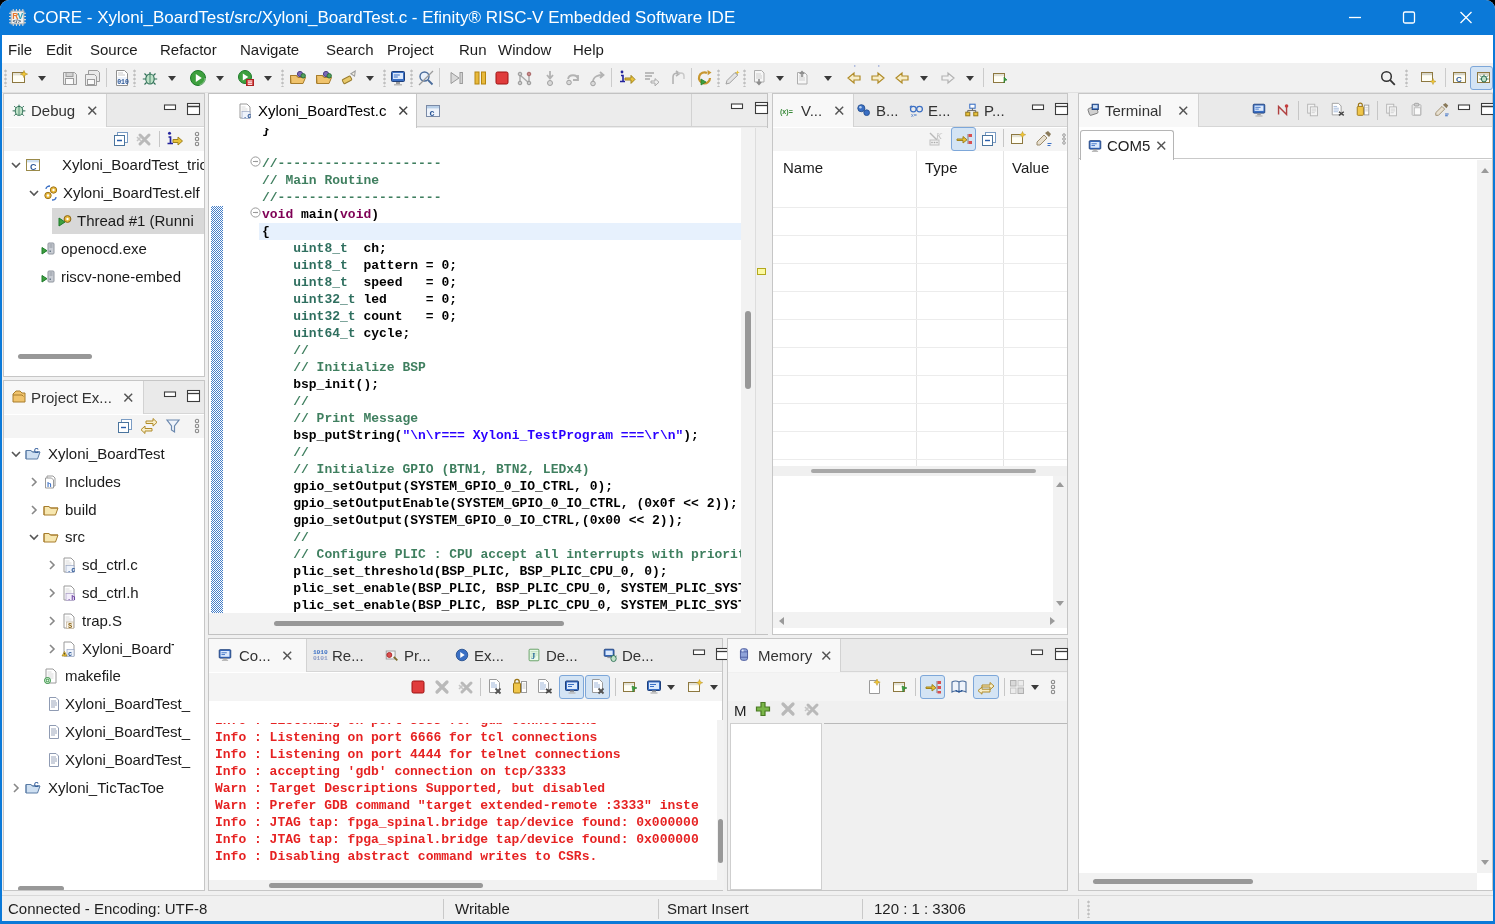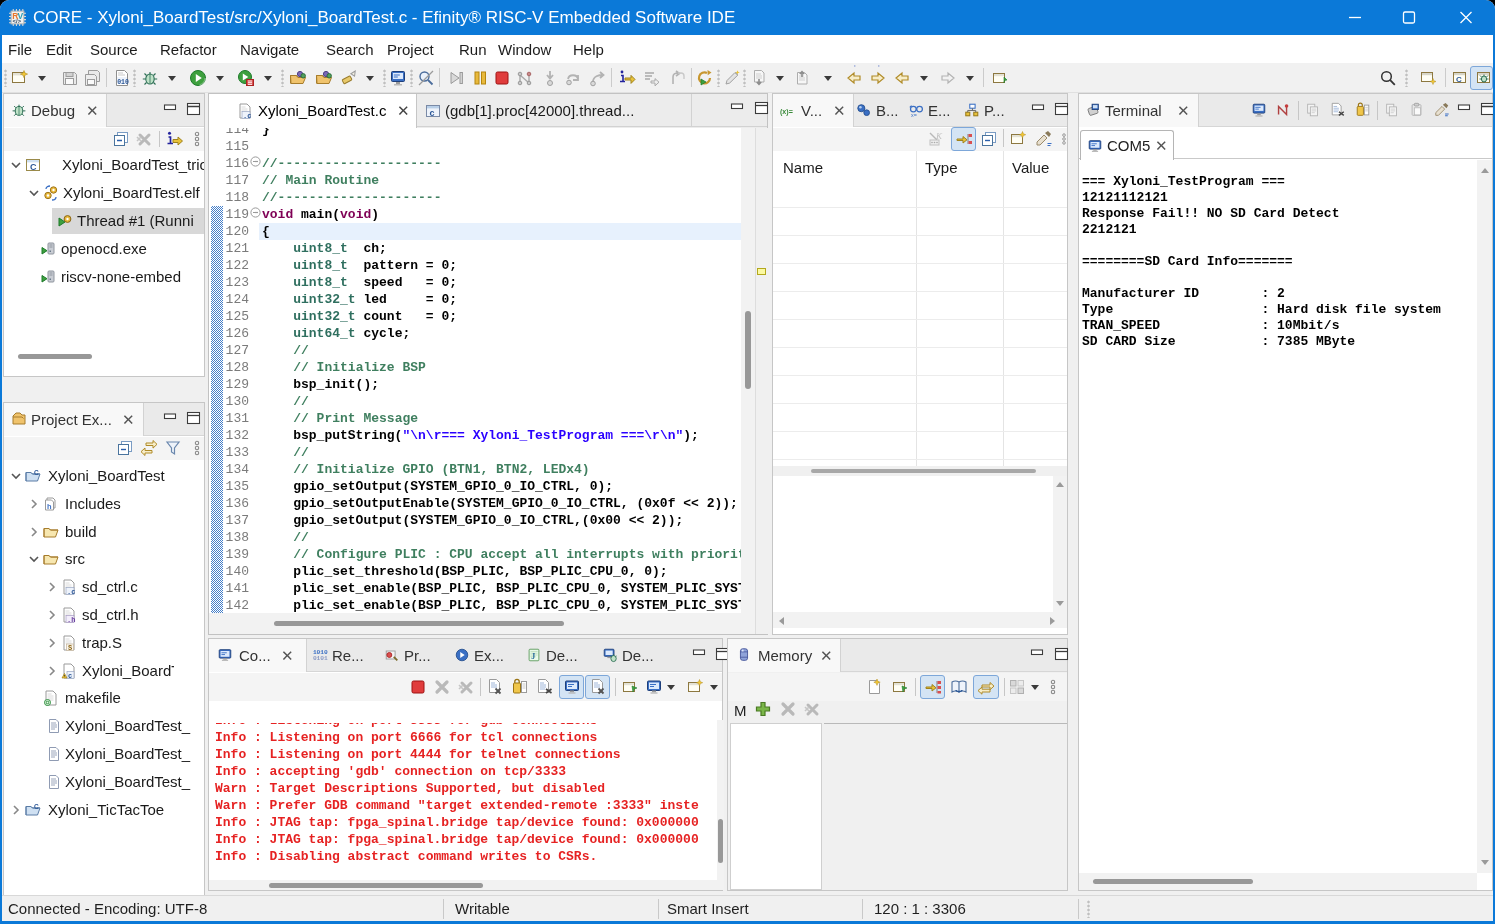--- a/index.html
+++ b/index.html
@@ -706,21 +706,21 @@
 <div class="trow" style="left:0;top:113px;width:200px">
   <svg class="tico" style="left:37px">
             <use href="#procexe"></use>
           </svg>
           <span class="abs" style="left:57px">riscv-none-embed</span>
         </div>
 <div class="sb" style="left:14px;top:203px;width:74px;height:5px"></div>
 </div>
 </div>
 
-<div class="panel" style="left:3px;top:402px;width:202px;height:511px">
+<div class="panel" style="left:3px;top:380px;width:202px;height:511px">
 <div class="vhead"></div>
 <div class="vtab" style="width:140px">
         <svg class="tico" style="left:7px;top:8px">
           <path d="M2 5l3-3h4l2 2h3v9H2z" fill="#f0c36c" stroke="#a77d2c"></path>
           <path d="M2 6h9l1.5 1.5" fill="none" stroke="#a77d2c"></path>
         </svg>
         <span class="vtl" style="left:27px">Project Ex...</span>
         <span class="vx" style="left:118px">✕</span>
       </div>
 <svg class="mm" style="left:158px">
@@ -861,60 +861,30 @@
         </svg>
   <span class="vtl" style="left:49px;color:#000000">Xyloni_BoardTest.c</span>
   <span class="vx" style="left:188px;color:#444">✕</span>
 </div>
 <div class="abs" style="left:208px;top:0;width:275px;height:33px;border-right:1px solid #d2d2d2">
   <svg class="tico" style="left:8px;top:9px">
           <rect x="1.5" y="2.5" width="13" height="11" fill="#eef3fb" stroke="#7a8aa6"></rect>
           <rect x="2" y="3" width="12" height="2.4" fill="#b8cfe8"></rect>
           <text x="4.5" y="13" font-size="9" font-weight="bold" fill="#2b5797" font-family="Liberation Sans">c</text>
         </svg>
-  <span class="vtl" style="left:28px;color:#1a1a1a">(gdb[1].proc[42000].thread...</span>
 </div>
 <svg class="mm" style="left:520px;top:7px">
         <use href="#vmin"></use>
       </svg>
       <svg class="mm" style="left:544px;top:7px">
         <use href="#vmax"></use>
       </svg>
 
 <div class="abs" style="left:0;top:34px;width:546px;height:485px;background:#fff;overflow:hidden">
   <div class="abs" style="left:2px;top:77.5px;width:12px;height:407px;background:conic-gradient(#447ec8 25%,#fff 0 50%,#447ec8 0 75%,#fff 0);background-size:2px 2px"></div>
-  <div class="abs mono" style="left:12px;top:-7.5px;width:28px;text-align:right;color:#7b7b7b;font-weight:normal;line-height:17px">114
-115
-116
-117
-118
-119
-120
-121
-122
-123
-124
-125
-126
-127
-128
-129
-130
-131
-132
-133
-134
-135
-136
-137
-138
-139
-140
-141
-142</div>
   <svg class="abs" style="left:41px;top:28px;width:11px;height:11px">
           <circle cx="5.5" cy="5.5" r="4.6" fill="#fff" stroke="#9a9a9a"></circle>
           <path d="M3 5.5h5" stroke="#9a9a9a" stroke-width="1.2"></path>
         </svg>
   <svg class="abs" style="left:41px;top:79px;width:11px;height:11px">
           <circle cx="5.5" cy="5.5" r="4.6" fill="#fff" stroke="#9a9a9a"></circle>
           <path d="M3 5.5h5" stroke="#9a9a9a" stroke-width="1.2"></path>
         </svg>
   <div class="abs" style="left:50px;top:94.5px;right:0;height:17px;background:#e7f1fd"></div>
   <div class="abs mono" style="left:53px;top:-7.5px;line-height:17px;color:#000;width:600px">}
@@ -1241,33 +1211,20 @@
         <use href="#vmax"></use>
       </svg>
 <div class="abs" style="left:0;top:34px;right:0;height:31px;background:#fff;border-bottom:1px solid #c9c9c9"></div>
 <div class="abs" style="left:1px;top:36px;width:94px;height:30px;background:#fff;border:1px solid #b5b5b5;border-bottom:none;border-radius:3px 3px 0 0">
  <svg class="tico" style="left:6px;top:7px">
           <use href="#monplain"></use>
         </svg>
  <span class="abs" style="left:26px;top:0;line-height:29px;font-size:15px;color:#222">COM5</span>
  <span class="vx" style="left:74px;line-height:29px">✕</span>
 </div>
-<div class="abs" style="left:0;top:66px;width:398px;height:713px;background:#fff;overflow:hidden">
-<div class="abs mono" style="left:3px;top:14px;line-height:16px;color:#000;font-size:13px">=== Xyloni_TestProgram ===
-12121112121
-Response Fail!! NO SD Card Detect
-2212121
-&nbsp;
-========SD Card Info=======
-&nbsp;
-Manufacturer ID        : 2
-Type                   : Hard disk file system
-TRAN_SPEED             : 10Mbit/s
-SD CARD Size           : 7385 MByte</div>
-</div>
 <div class="sbt" style="left:398px;top:66px;width:15px;height:713px"></div>
 <svg class="abs" style="left:401px;top:72px;width:10px;height:8px">
         <path d="M1 7l4-5 4 5z" fill="#9a9a9a"></path>
       </svg>
 <svg class="abs" style="left:401px;top:765px;width:10px;height:8px">
         <path d="M1 1l4 5 4-5z" fill="#9a9a9a"></path>
       </svg>
 <div class="sbt" style="left:0;top:779px;width:398px;height:17px"></div>
 <div class="sb" style="left:14px;top:785px;width:160px;height:5px"></div>
 </div>

